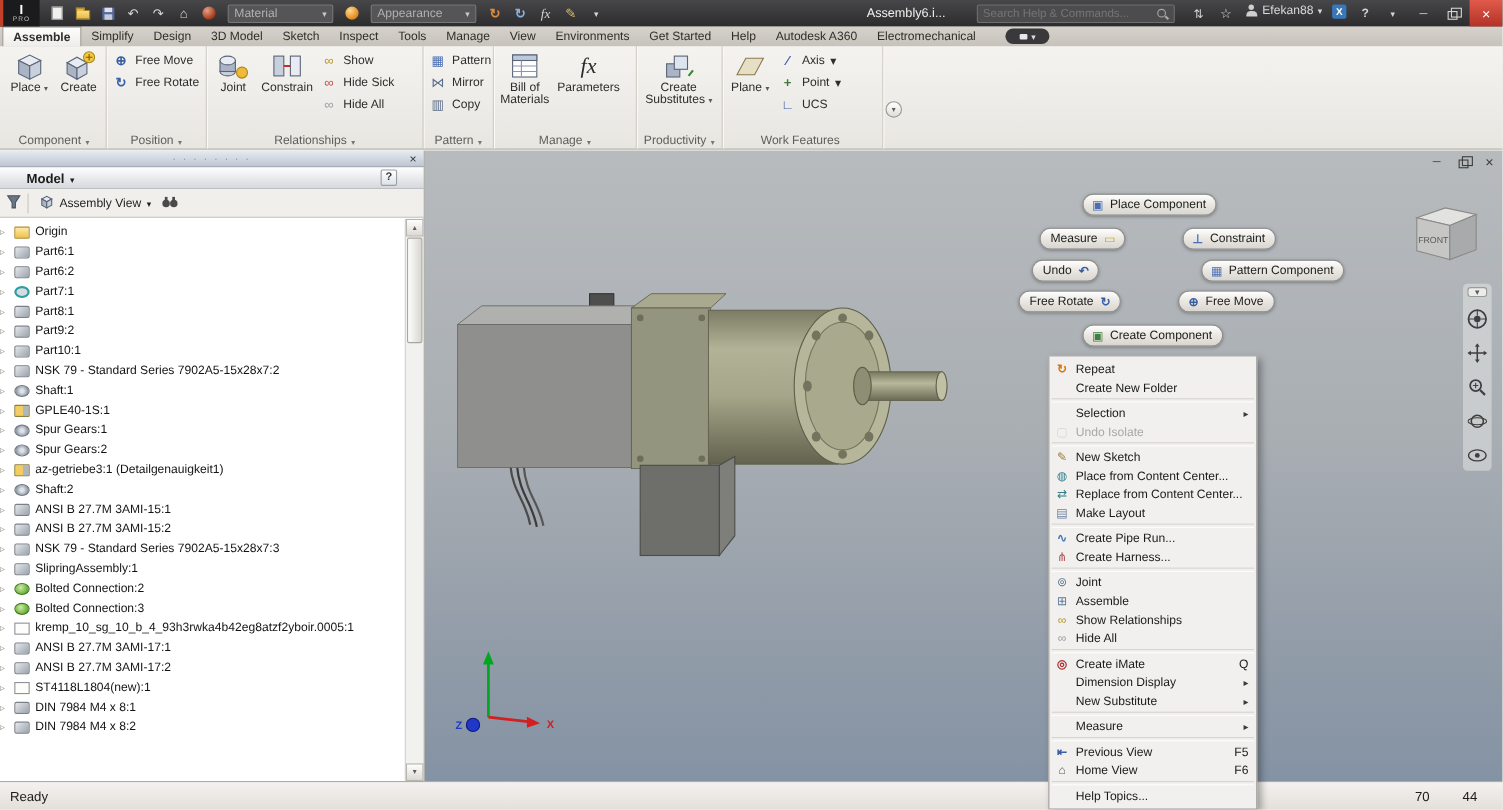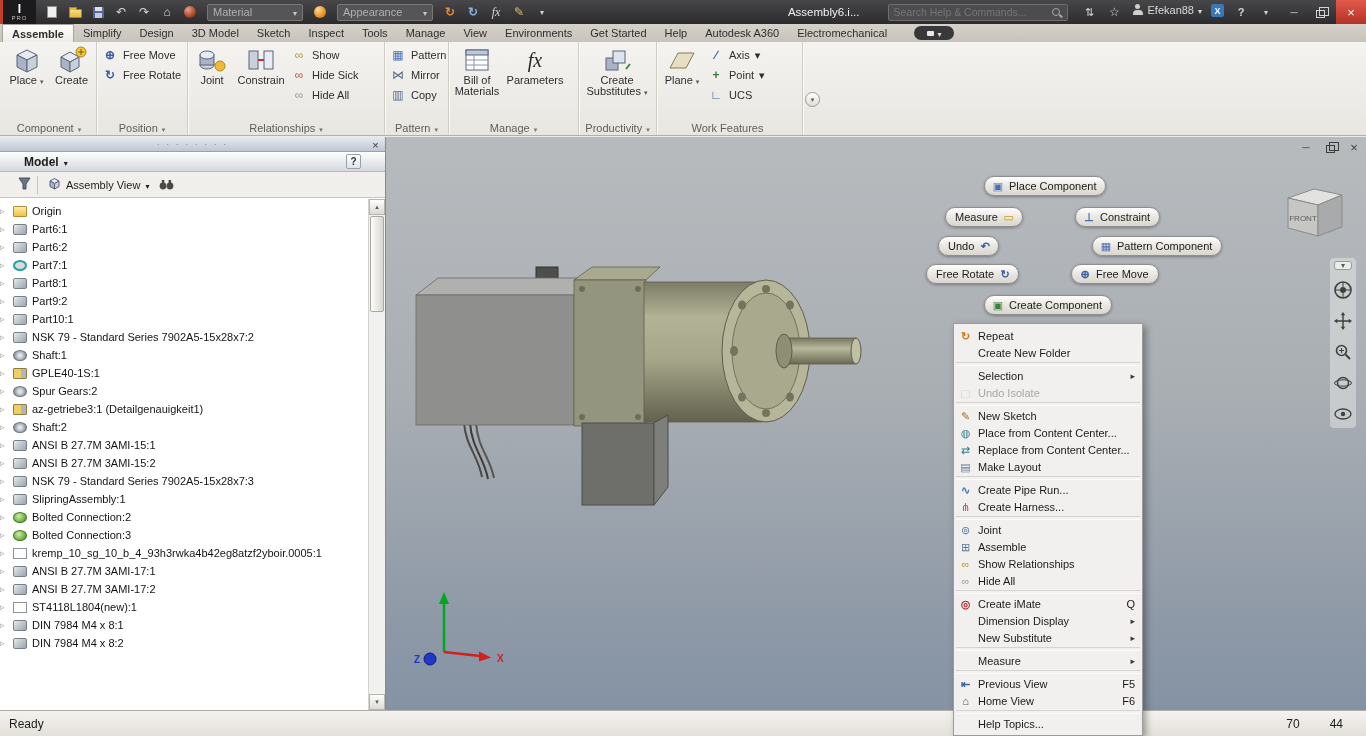--- a/index.html
+++ b/index.html
@@ -123,21 +123,21 @@
 
 .browser{position:absolute;left:0;top:137px;width:386px;height:573px;background:#fff;border-right:1px solid #8a8a88;z-index:40}
 .bgrip{height:15px;background:linear-gradient(#e6eaf0,#bfc7d3);border-bottom:1px solid #9aa2b0;display:flex;align-items:center;position:relative}
 .bgrip .dots{flex:1;text-align:center;color:#7a8494;font-size:9px;letter-spacing:2px;line-height:8px}
 .bgrip .dots::before{content:"· · · · · · · ·"}
 .bclose{position:absolute;right:3px;top:1px;width:13px;height:13px;display:flex;align-items:center;justify-content:center;color:#3a3a38}
 .bhead{height:20px;background:linear-gradient(#fefefe,#d5d8dd);display:flex;align-items:center;gap:5px;padding:0 24px;border-bottom:1px solid #b6b8be;font-weight:bold;font-size:12px;color:#1c1c1a}
 .bhead .ic-dd{color:#44444
 2;font-weight:normal}
 .qbtn{margin-left:auto;width:15px;height:15px;border:1px solid #9aa0aa;background:linear-gradient(#fff,#dfe2e8);display:flex;align-items:center;justify-content:center;font-size:10px;font-weight:bold;color:#333;border-radius:2px}
-.btool{height:26px;background:#f0efec;border-bottom:1px solid #c8c5be;display:flex;align-items:center;padding:0 18px;gap:6px}
+.btool{height:26px;background:#f0efec;border-bottom:1px solid #c8c5be;display:flex;align-items:center;padding:0 6px;gap:6px}
 .vsep{width:1px;height:18px;background:#c8c5be}
 .avbox{display:flex;align-items:center;gap:5px;padding:1px 4px;color:#1e1e1c}
 .tree{position:absolute;left:0;top:62px;right:17px;bottom:0;background:#fff;overflow:hidden;padding-top:3px}
 .trow{display:flex;align-items:center;height:18px;padding-left:0;white-space:nowrap}
 .trow .arr{width:13px;color:#a0a09e;font-size:9px;flex:none}
 .trow .arr::before{content:"▹"}
 .tlabel{color:#141414}
 .vsb{position:absolute;right:0;top:62px;bottom:0;width:17px;background:#f1f1ef;border-left:1px solid #d2d2d0}
 .sbbtn{position:absolute;left:0;width:16px;height:16px;background:linear-gradient(#fdfdfc,#dcdad5);border:1px solid #b8b5ae;display:flex;align-items:center;justify-content:center;font-size:7px;color:#5a5a56}
 .sbup{top:0} .sbup::before{content:"▴"}
@@ -609,20 +609,25 @@
         <span class="gi gi-gear"></span>
         <span class="tlabel">Shaft:1</span>
       </div>
 
       <div class="trow">
         <span class="arr"></span>
         <span class="gi gi-assembly"></span>
         <span class="tlabel">GPLE40-1S:1</span>
       </div>
 
+      <div class="trow">
+        <span class="arr"></span>
+        <span class="gi gi-gear"></span>
+        <span class="tlabel">Spur Gears:1</span>
+      </div>
 
       <div class="trow">
         <span class="arr"></span>
         <span class="gi gi-gear"></span>
         <span class="tlabel">Spur Gears:2</span>
       </div>
 
       <div class="trow">
         <span class="arr"></span>
         <span class="gi gi-assembly"></span>

